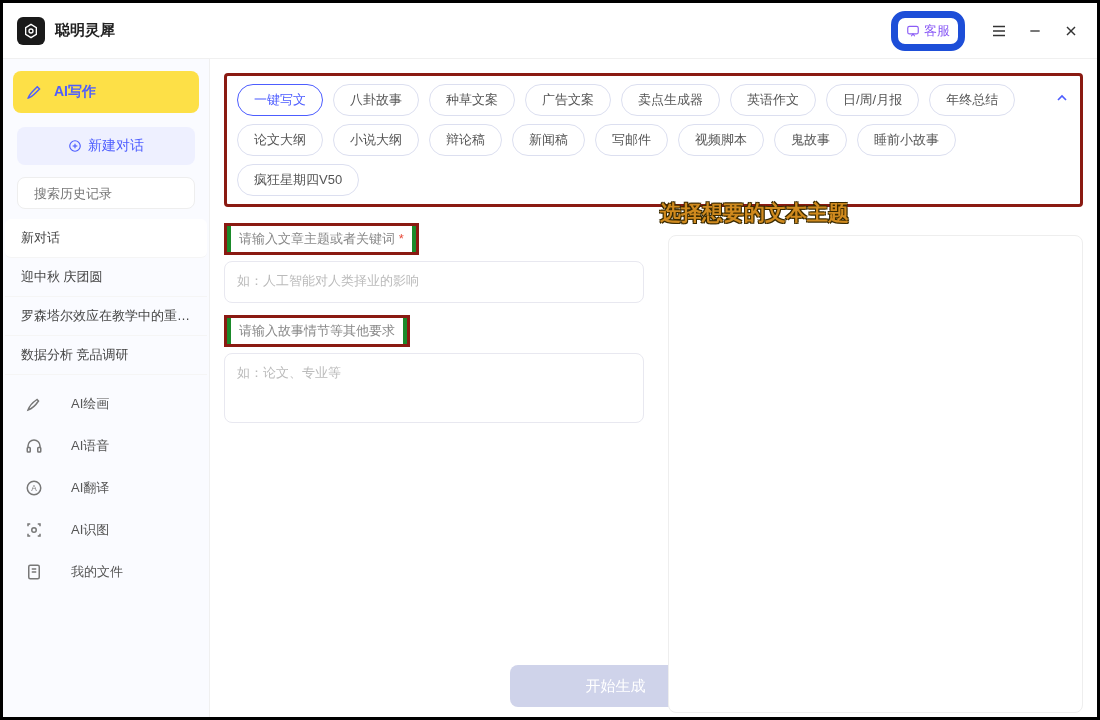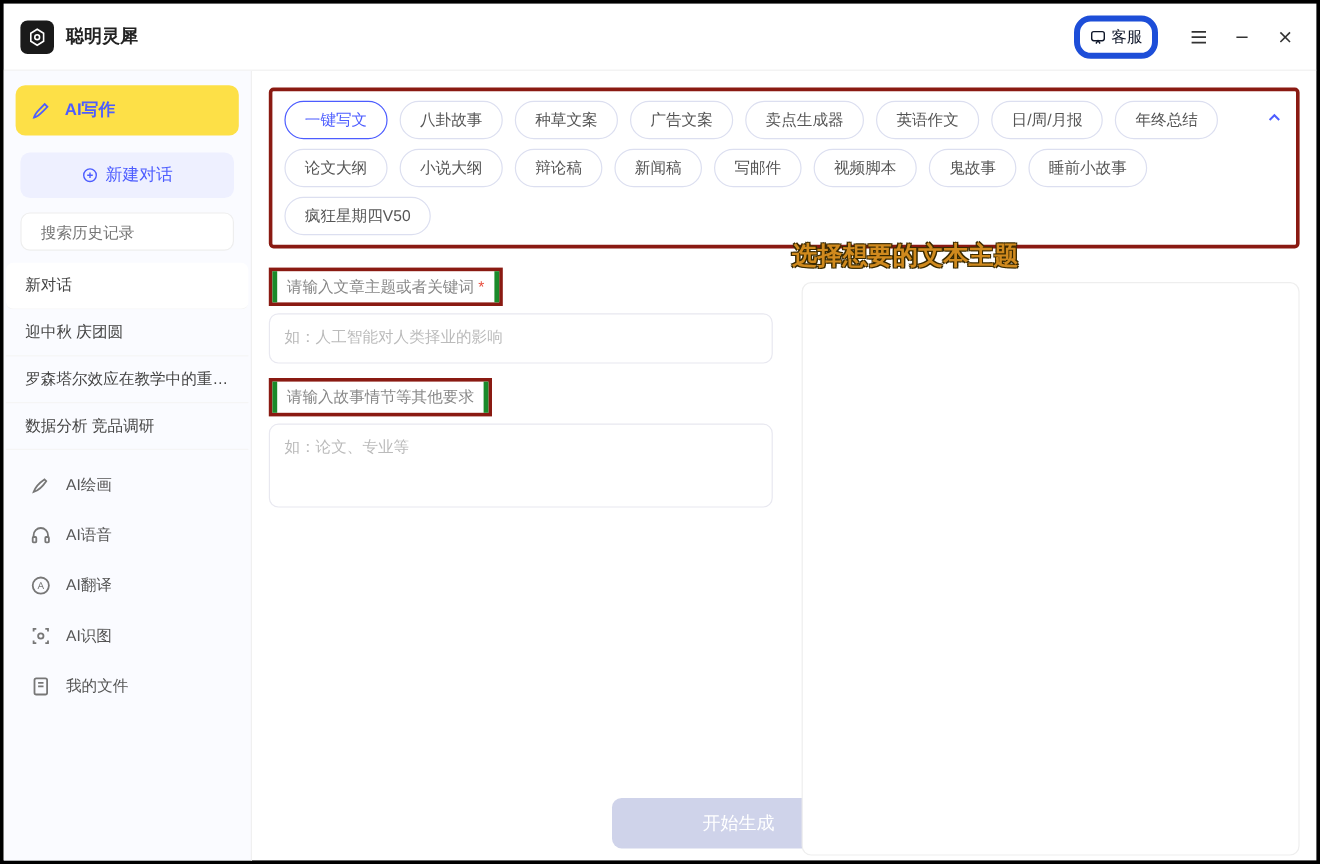--- a/index.html
+++ b/index.html
@@ -4,21 +4,21 @@
 <style>
 * { margin: 0; padding: 0; box-sizing: border-box; font-family: -apple-system, "PingFang SC", "Microsoft YaHei", sans-serif; }
 body { width: 1100px; height: 720px; background: #fff; overflow: hidden; border: 3px solid #000; position: relative; }
 
 
 .titlebar { height: 56px; display: flex; align-items: center; padding: 0 14px; border-bottom: 1px solid #f0f0f0; }
 .logo { width: 28px; height: 28px; background: #1a1a1a; border-radius: 6px; display: flex; align-items: center; justify-content: center; margin-right: 10px; }
 .logo svg { width: 16px; height: 16px; }
 .app-title { font-size: 15px; font-weight: 600; color: #222; }
 .tb-spacer { flex: 1; }
-.tb-btn { display: flex; align-items: center; gap: 4px; font-size: 13px; color: #0f172a; padding: 4px 8px; border: 5px solid #1d4ed8; border-radius: 14px; margin-right: 10px; cursor: pointer; }
+.tb-btn { display: flex; align-items: center; gap: 4px; font-size: 13px; color: #8b5cf6; padding: 4px 8px; border: 7px solid #1d4ed8; border-radius: 14px; margin-right: 10px; cursor: pointer; }
 .tb-icon { width: 24px; height: 24px; display: flex; align-items: center; justify-content: center; color: #333; margin-left: 12px; cursor: pointer; font-size: 18px; }
 
 
 .main { display: flex; height: calc(100% - 46px); }
 .sidebar { width: 207px; border-right: 1px solid #f0f0f0; display: flex; flex-direction: column; padding-top: 8px; background: #fafbff; }
 .content { flex: 1; position: relative; padding: 14px; }
 
 
 .tab { display: flex; align-items: center; gap: 10px; padding: 12px 22px; font-size: 14px; color: #555; cursor: pointer; margin: 4px 10px; border-radius: 8px; }
 .tab.active { background: #fde047; color: #4d5dff; font-weight: 600; padding-left: 13px; }
@@ -27,21 +27,21 @@
 
 .new-chat { margin: 10px 14px 12px; height: 38px; background: #eef0ff; border-radius: 8px; display: flex; align-items: center; justify-content: center; gap: 6px; color: #4d5dff; font-size: 14px; cursor: pointer; }
 .search-box { margin: 0 14px 10px; height: 32px; border: 1px solid #eee; border-radius: 8px; display: flex; align-items: center; padding: 0 10px; gap: 6px; color: #bbb; font-size: 13px; background: #fff; }
 .search-box input { border: none; outline: none; flex: 1; font-size: 13px; background: transparent; }
 
 .history { padding: 0 2px; }
 .hist-item { padding: 10px 16px; font-size: 13px; color: #444; cursor: pointer; white-space: nowrap; overflow: hidden; text-overflow: ellipsis; border-bottom: 1px solid #f5f5f5; }
 .hist-item.active { background: #fff; border-radius: 6px; font-weight: 500; }
 
 .tools { margin-top: 8px; }
-.tool { display: flex; align-items: flex-end; gap: 12px; padding: 12px 22px; font-size: 13px; color: #555; cursor: pointer; }
+.tool { display: flex; align-items: flex-end; gap: 28px; padding: 12px 22px; font-size: 13px; color: #555; cursor: pointer; }
 .tool svg, .tool .ic { width: 18px; height: 18px; color: #777; display: inline-flex; align-items: center; justify-content: center; }
 
 
 .topic-box { border: 3px solid #8a1a12; border-radius: 4px; padding: 8px 10px; display: flex; flex-wrap: wrap; gap: 8px 10px; position: relative; align-content: flex-start; min-height: 100px; }
 .chip { border: 1px solid #dcdff0; border-radius: 18px; padding: 6px 16px; font-size: 13px; color: #555; cursor: pointer; background: #fff; white-space: nowrap; }
 .chip.active { border-color: #4d5dff; color: #4d5dff; }
 .collapse { position: absolute; right: 10px; top: 14px; cursor: pointer; color: #4d5dff; }
 
 .anno-orange { position: absolute; font-weight: 700; font-size: 21px; color: #d08a1e; text-shadow: -1px -1px 0 #3a2a00, 1px -1px 0 #3a2a00, -1px 1px 0 #3a2a00, 1px 1px 0 #3a2a00; pointer-events: none; }
 

